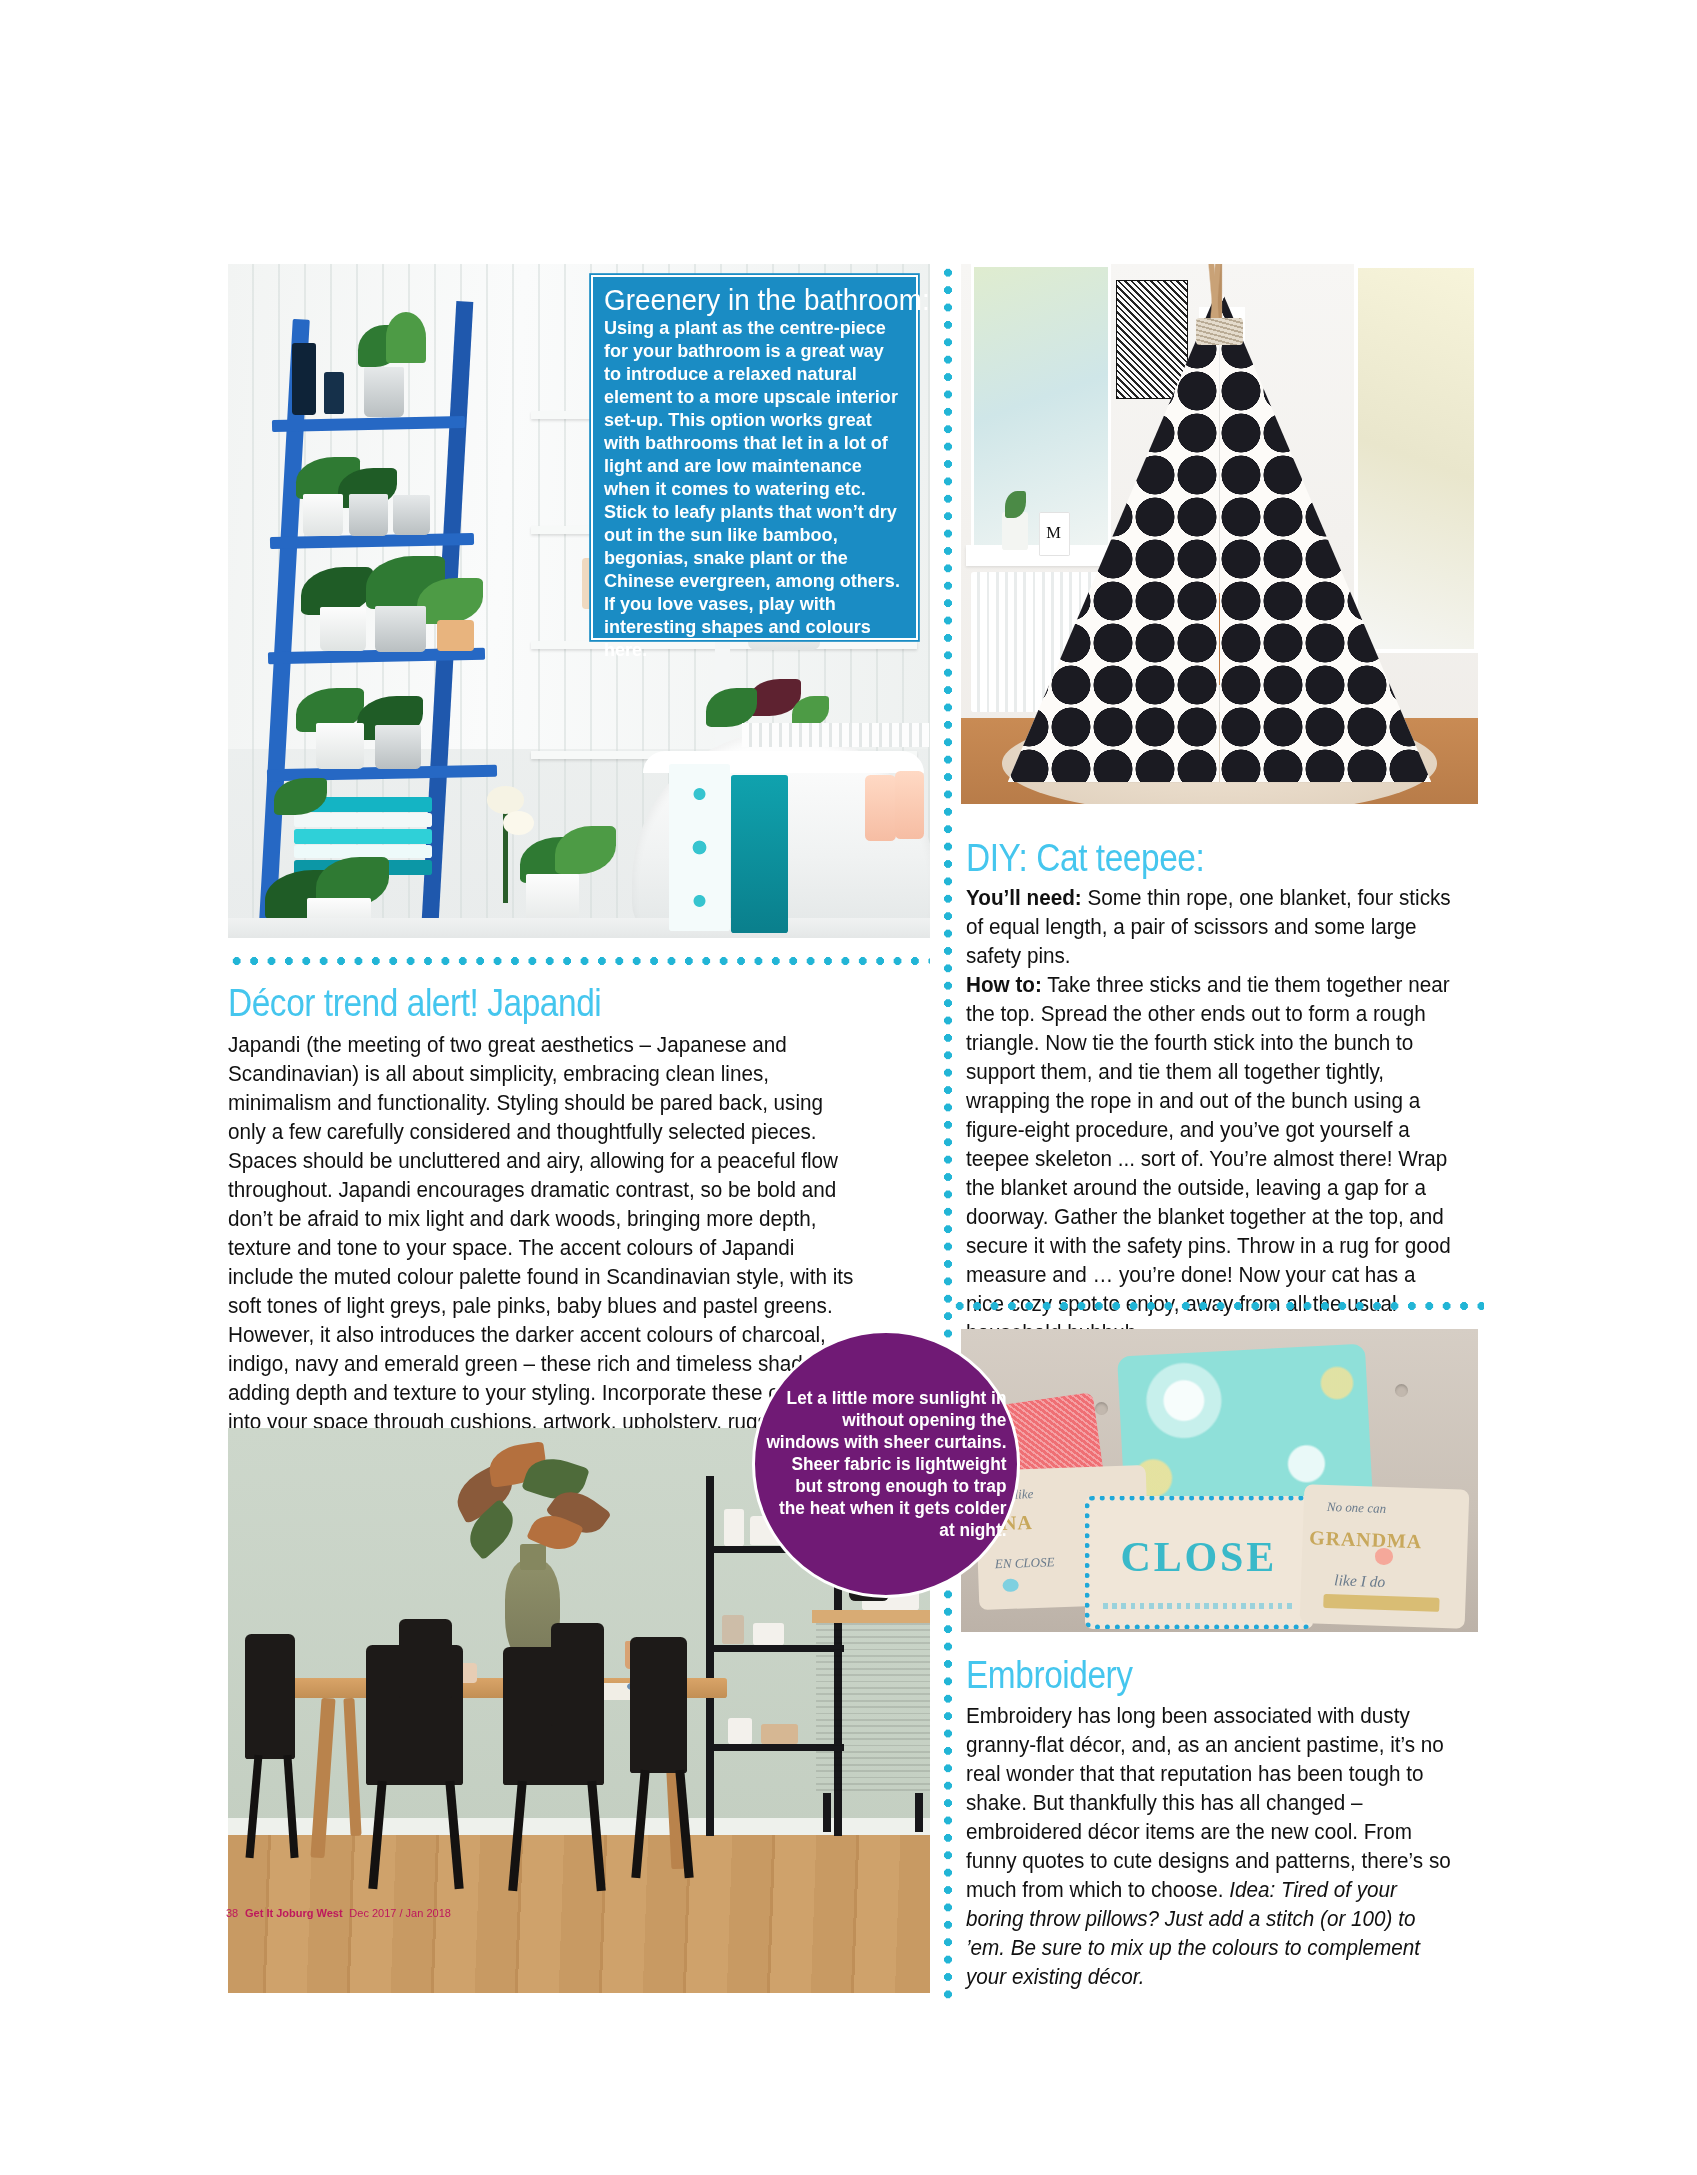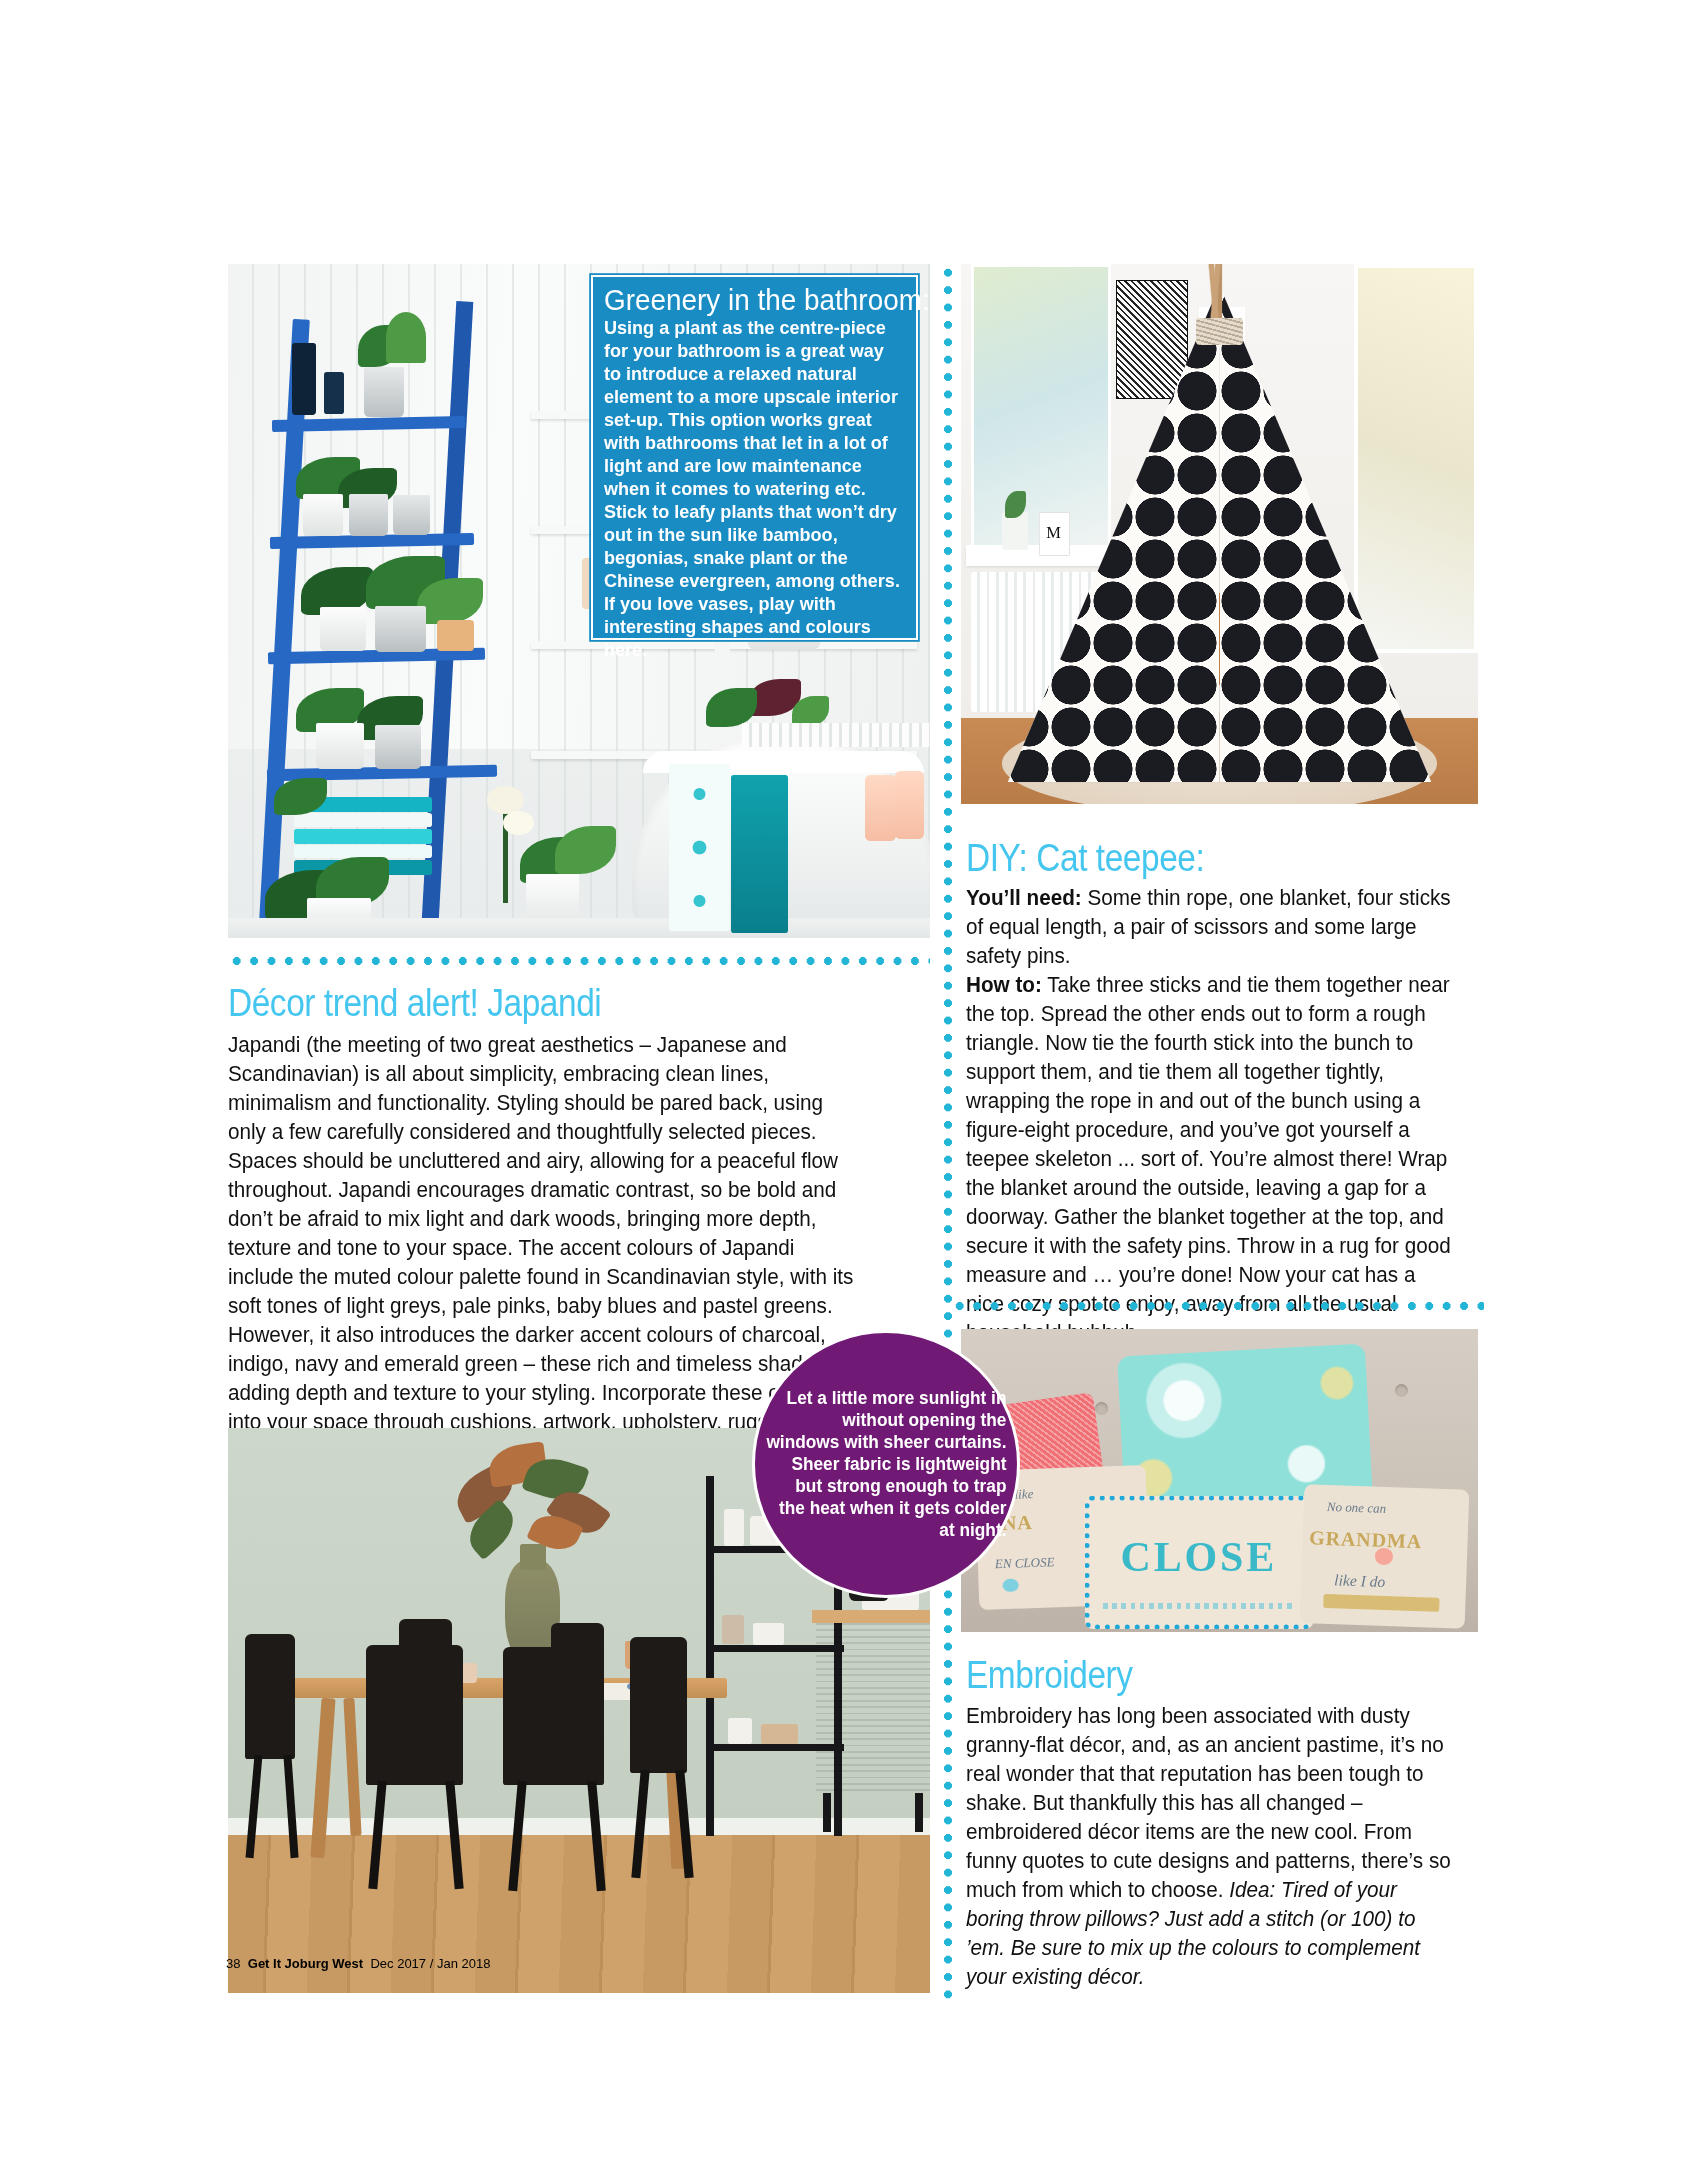--- a/index.html
+++ b/index.html
@@ -59,21 +59,21 @@
     box-sizing:border-box;
     display:flex;align-items:center;justify-content:center;text-align:right;
     z-index:6;
   }
   #sheer-circle .txt{
     color:#ffffff;font-weight:700;font-size:18px;line-height:22px;
     transform:scaleX(.96);padding:0 5.5px;
   }
 
   
-  #footer{position:absolute;left:226px;top:1956px;font-size:13px;color:#000000;}
+  #footer{position:absolute;left:226px;top:1907px;font-size:11px;color:#be185d;}
   #footer b{font-weight:700;}
 
   
   
   #photo-bathroom{left:228px;top:264px;width:702px;height:674px;
     background:linear-gradient(180deg,#f4f6f5 0%,#eef1f0 52%,#e9ecec 100%);}
   .bw-wall{left:0;top:0;width:100%;height:72%;
     background:linear-gradient(95deg,#f2f4f3,#fafbfb 40%,#eef1f0);}
   .bw-panel{left:0;top:0;width:100%;height:100%;
     background:repeating-linear-gradient(90deg,rgba(255,255,255,0) 0 24px,rgba(210,218,216,.5) 24px 26px);}

